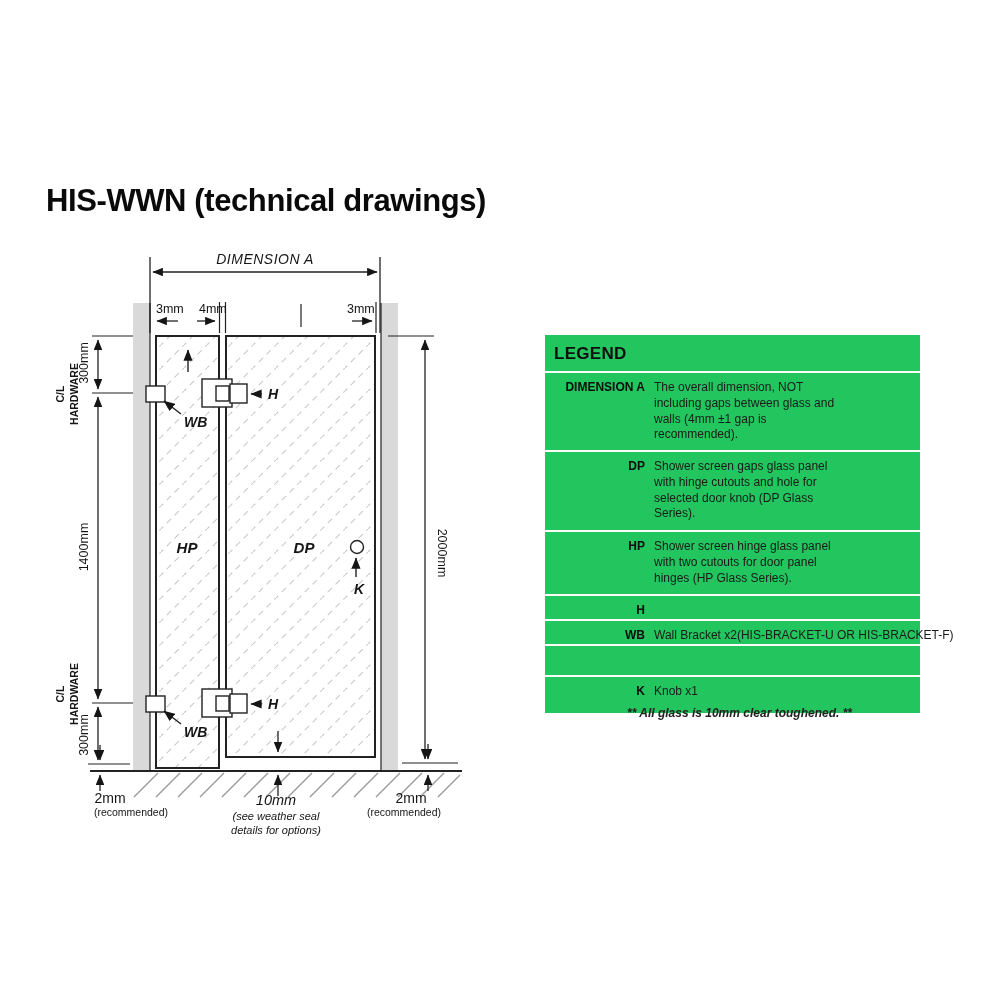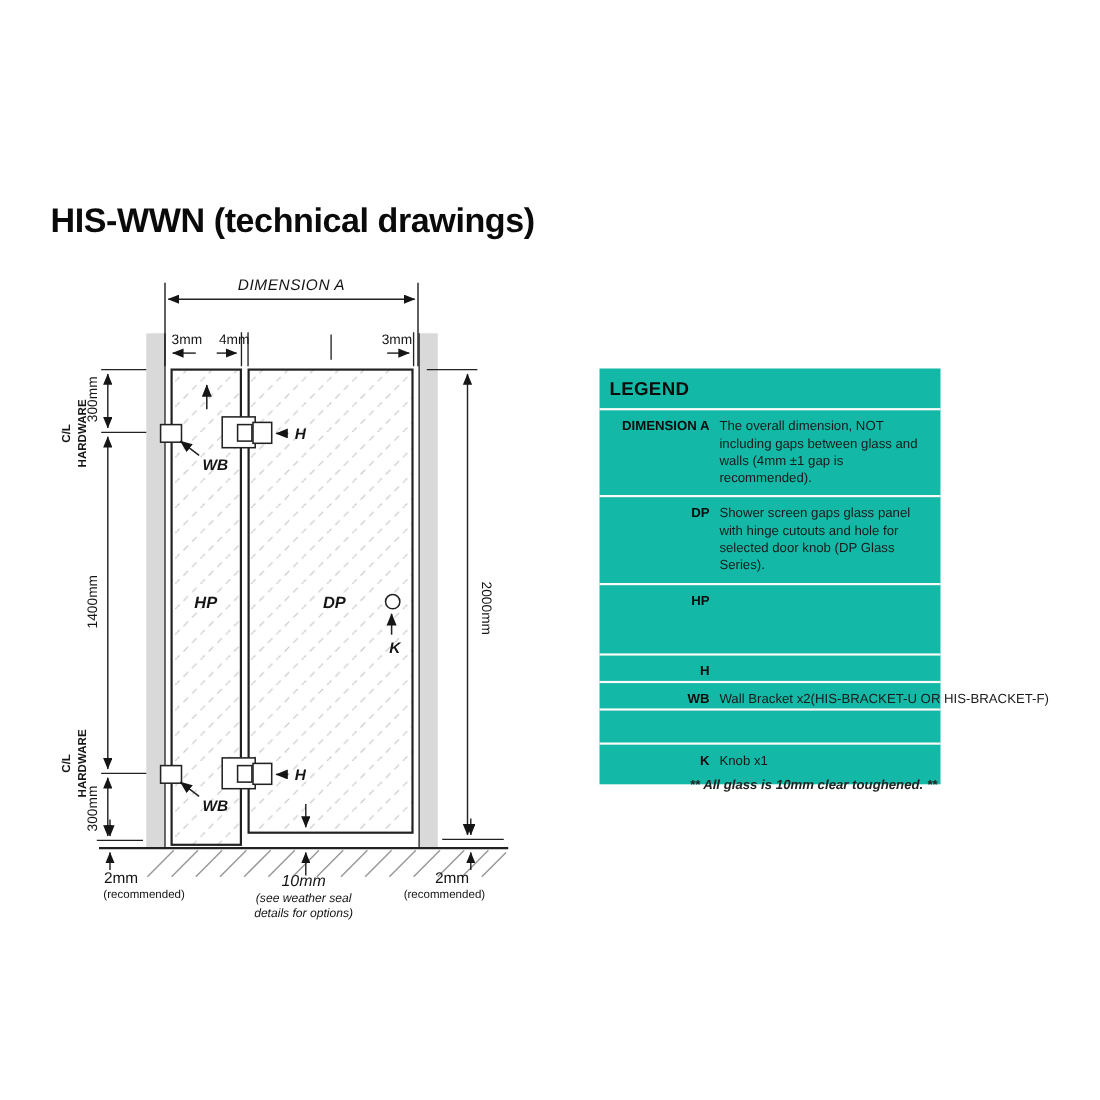--- a/index.html
+++ b/index.html
@@ -9,21 +9,21 @@
   svg text{fill:#151515;}
   .t-dim{font-size:12.5px;}
   .t-dimA{font-size:14px;font-style:italic;letter-spacing:0.5px;}
   .t-part{font-size:14px;font-style:italic;font-weight:bold;}
   .t-panel{font-size:15px;font-style:italic;font-weight:bold;}
   .t-cl{font-size:10.5px;font-weight:bold;}
   .t-big{font-size:14px;}
   .t-big-it{font-size:14.5px;font-style:italic;}
   .t-note{font-size:10.5px;}
   .t-note-it{font-size:11px;font-style:italic;}
-  .legend{position:absolute;left:545px;top:335px;width:310px;background:#14b8a6;}
+  .legend{position:absolute;left:545px;top:335px;width:375px;background:#22c55e;}
   .lg-title{padding:9px 10px 7px 9px;font-size:17px;font-weight:bold;letter-spacing:0.3px;color:#0c0c0c;}
   .lg-row{display:flex;border-top:2px solid #fbfbfb;align-items:flex-start;}
   .lg-term{width:100px;flex:0 0 100px;text-align:right;font-weight:bold;font-size:12px;padding-top:7px;color:#0c0c0c;}
   .lg-desc{flex:0 0 196px;margin-left:9px;font-size:12px;line-height:15.8px;padding-top:7px;color:#1a1a1a;}
   .lg-desc.nowrap{white-space:nowrap;overflow:visible;text-align:right;}
   .r-dimA{min-height:77px;}
   .r-dp{min-height:78px;}
   .r-hp{min-height:62px;}
   .r-h{min-height:23px;}
   .r-wb{min-height:23px;}
@@ -159,20 +159,21 @@
   <div class="lg-row r-dimA">
     <div class="lg-term">DIMENSION A</div>
     <div class="lg-desc">The overall dimension, NOT including gaps between glass and walls (4mm ±1 gap is recommended).</div>
   </div>
   <div class="lg-row r-dp">
     <div class="lg-term">DP</div>
     <div class="lg-desc">Shower screen gaps glass panel with hinge cutouts and hole for selected door knob (DP Glass Series).</div>
   </div>
   <div class="lg-row r-hp">
     <div class="lg-term">HP</div>
+    <div class="lg-desc">Shower screen hinge glass panel with two cutouts for door panel hinges (HP Glass Series).</div>
   </div>
   <div class="lg-row r-h">
     <div class="lg-term">H</div>
   </div>
   <div class="lg-row r-wb">
     <div class="lg-term">WB</div>
     <div class="lg-desc nowrap">Wall Bracket x2(HIS-BRACKET-U OR HIS-BRACKET-F)</div>
   </div>
   <div class="lg-row r-empty">
     <div class="lg-term"></div>

